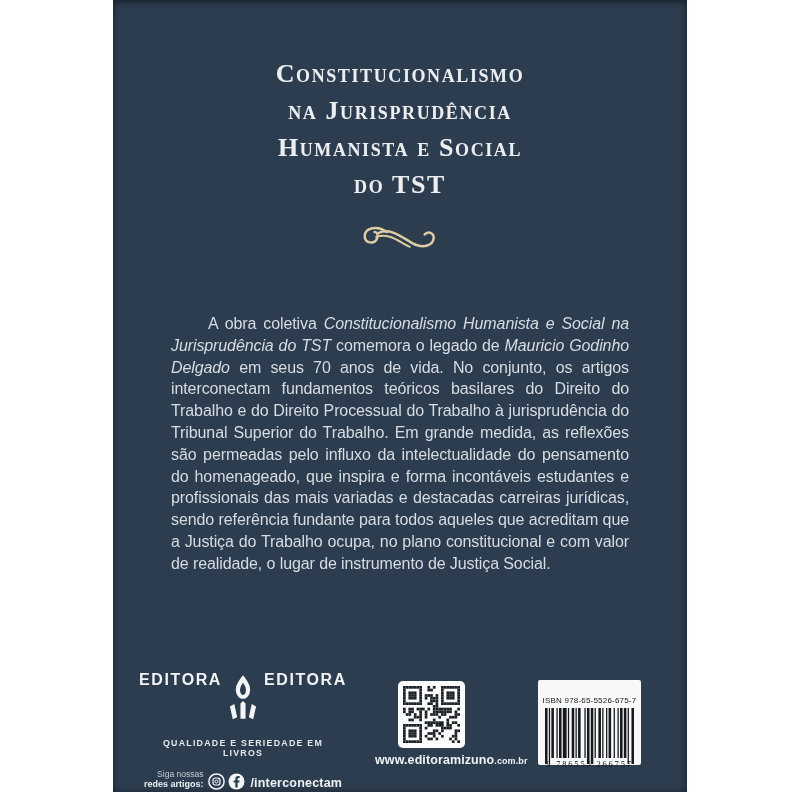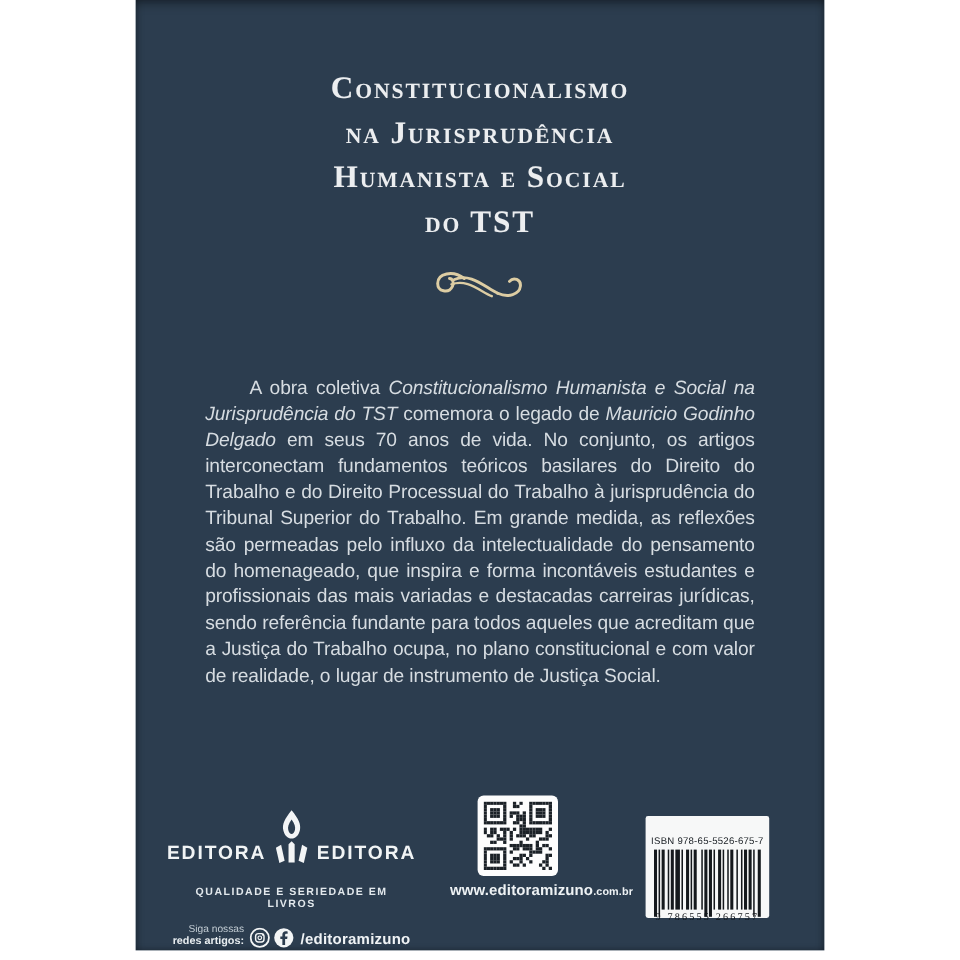--- a/index.html
+++ b/index.html
@@ -46,34 +46,34 @@
     font-size:16px;line-height:21.8px;letter-spacing:-0.1px;
     text-align:justify;text-indent:37px;
   }
   .synopsis .it{font-style:italic;}
 
   
   .publisher-block{
     position:absolute;left:30px;top:672px;width:200px;text-align:center;
     color:var(--white);
   }
-  .logo-row{display:flex;align-items:flex-end;justify-content:center;gap:5px;}
+  .logo-row{display:flex;align-items:flex-start;justify-content:center;gap:5px;}
   .logo-word{font-weight:bold;font-size:16px;letter-spacing:1.6px;color:#f1f4f5;
              line-height:1;padding-bottom:2px;}
   .logo-icon-svg{width:32px;height:50px;display:block;}
   .tagline{margin-top:16px;font-size:8.8px;font-weight:600;letter-spacing:1.25px;
            color:#e2e8ec;}
   .social-row{margin-top:11px;display:flex;align-items:flex-end;justify-content:center;gap:5px;}
   .social-label{text-align:right;font-size:8.5px;line-height:1.2;color:#c3cdd4;}
   .social-label .l2{font-weight:bold;font-size:9px;color:#e9eef1;}
   .social-icons{display:flex;align-items:center;gap:3px;}
   .social-icons svg{display:block;}
   .social-handle{font-weight:bold;font-size:12.5px;letter-spacing:.2px;color:#f0f3f5;}
 
-  .qr-block{position:absolute;left:262px;top:660px;width:112px;text-align:left;}
+  .qr-block{position:absolute;left:262px;top:678px;width:112px;text-align:left;}
   .qr-box{width:67px;height:67px;margin:3px auto 0;background:#fdfdfd;border-radius:5px;
           display:flex;align-items:center;justify-content:center;}
   .website{margin-top:5px;font-weight:bold;font-size:12.5px;color:#eef2f4;letter-spacing:.1px;}
   .website .suffix{font-size:9px;}
 
   .barcode-box{
     position:absolute;left:425px;top:680px;width:103px;height:85px;
     background:#f7f8f8;border-radius:2px;padding-top:16px;text-align:center;
   }
   .isbn-label{font-size:8px;color:#1a1f24;letter-spacing:.2px;line-height:10px;}
@@ -138,21 +138,21 @@
           </span>
           <span>
             <svg width="17" height="17" viewBox="0 0 17 17">
               <circle cx="8.5" cy="8.5" r="8" fill="#f3f5f6"></circle>
               <path d="M9.6,14.5 L9.6,9.6 L11.3,9.6 L11.6,7.5 L9.6,7.5 L9.6,6.2
                        C9.6,5.5 9.9,5.1 10.7,5.1 L11.7,5.1 L11.7,3.2 C11.3,3.15 10.6,3.1 10.1,3.1
                        C8.4,3.1 7.3,4.1 7.3,6 L7.3,7.5 L5.6,7.5 L5.6,9.6 L7.3,9.6 L7.3,14.5 Z" fill="#2c3d4f"></path>
             </svg>
           </span>
         </div>
-        <div class="social-handle">/editoramizuno</div>
+        <div class="social-handle">/interconectam</div>
       </div>
     </div>
 
     <div class="qr-block">
       <div class="qr-box">
         <svg id="qr-svg" width="57" height="57" viewBox="0 0 63 63" fill="#1b2127">
             <rect x="0" y="0" width="3" height="3"></rect>
             <rect x="3" y="0" width="3" height="3"></rect>
             <rect x="6" y="0" width="3" height="3"></rect>
             <rect x="9" y="0" width="3" height="3"></rect>

